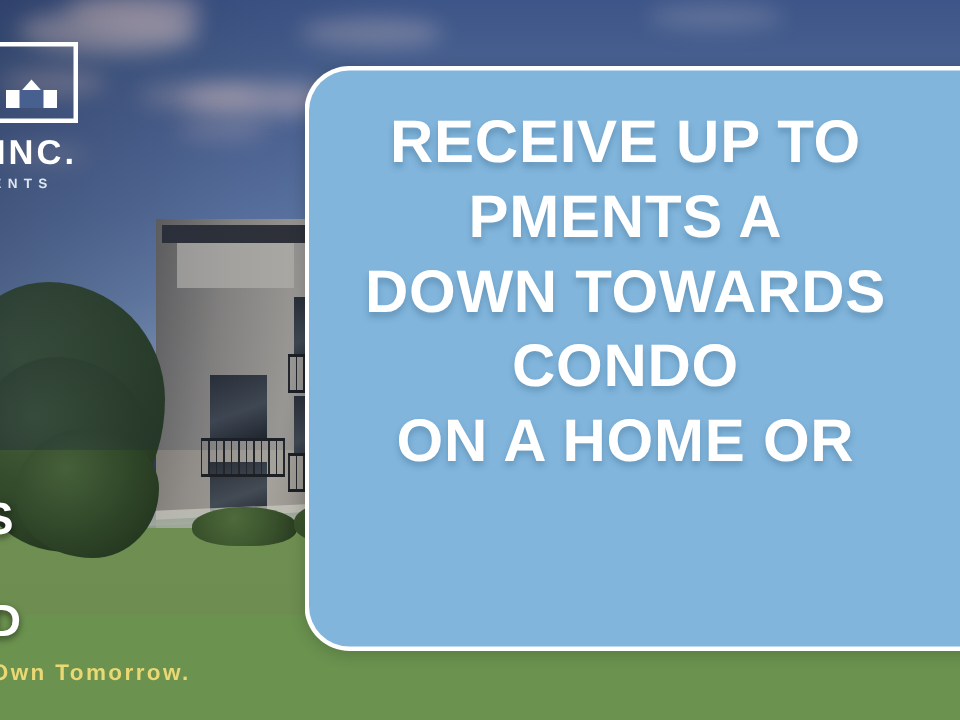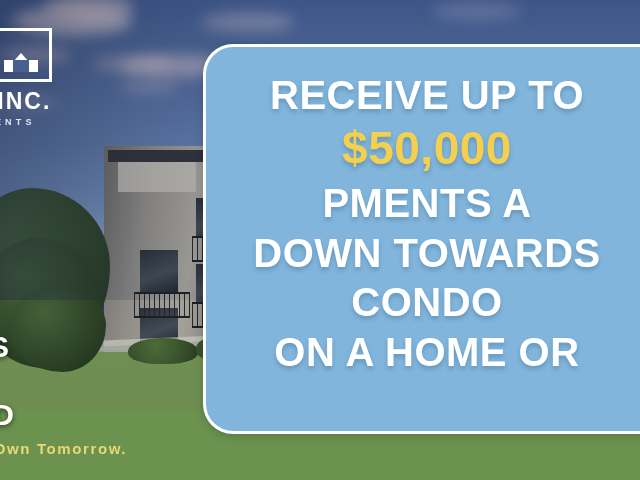--- a/index.html
+++ b/index.html
@@ -251,21 +251,21 @@
     border: 3px solid #ffffff;
     border-right: none;
     border-top-left-radius: 30px;
     border-bottom-left-radius: 30px;
     box-sizing: border-box;
     box-shadow: 0 2px 10px rgba(0,0,0,.18);
     overflow: hidden;
   }
   .card-copy {
     position: absolute;
-    left: 11px; top: 28px;
+    left: 1px; top: 28px;
     width: 420px;
     text-align: center;
     font-weight: 800;
     line-height: 1.02;
     letter-spacing: 0.5px;
   }
   .card-copy .line {
     color: #ffffff;
     font-size: 40px;
     margin: 0 0 9px 0;
@@ -373,21 +373,20 @@
     <div>EYS</div>
     <div class="l2">I</div>
     <div>AND</div>
   </div>
 
   <div class="tagline">oday. Own Tomorrow.</div>
 
   <div class="blue-card">
     <div class="card-copy">
       <p class="line">RECEIVE UP TO</p>
-      <p class="amount">$50,000</p>
       <p class="line">PMENTS A</p>
       <p class="line">DOWN TOWARDS</p>
       <p class="line">CONDO</p>
       <p class="line">ON A HOME OR</p>
     </div>
   </div>
 
 </div>
 
 </body></html>

